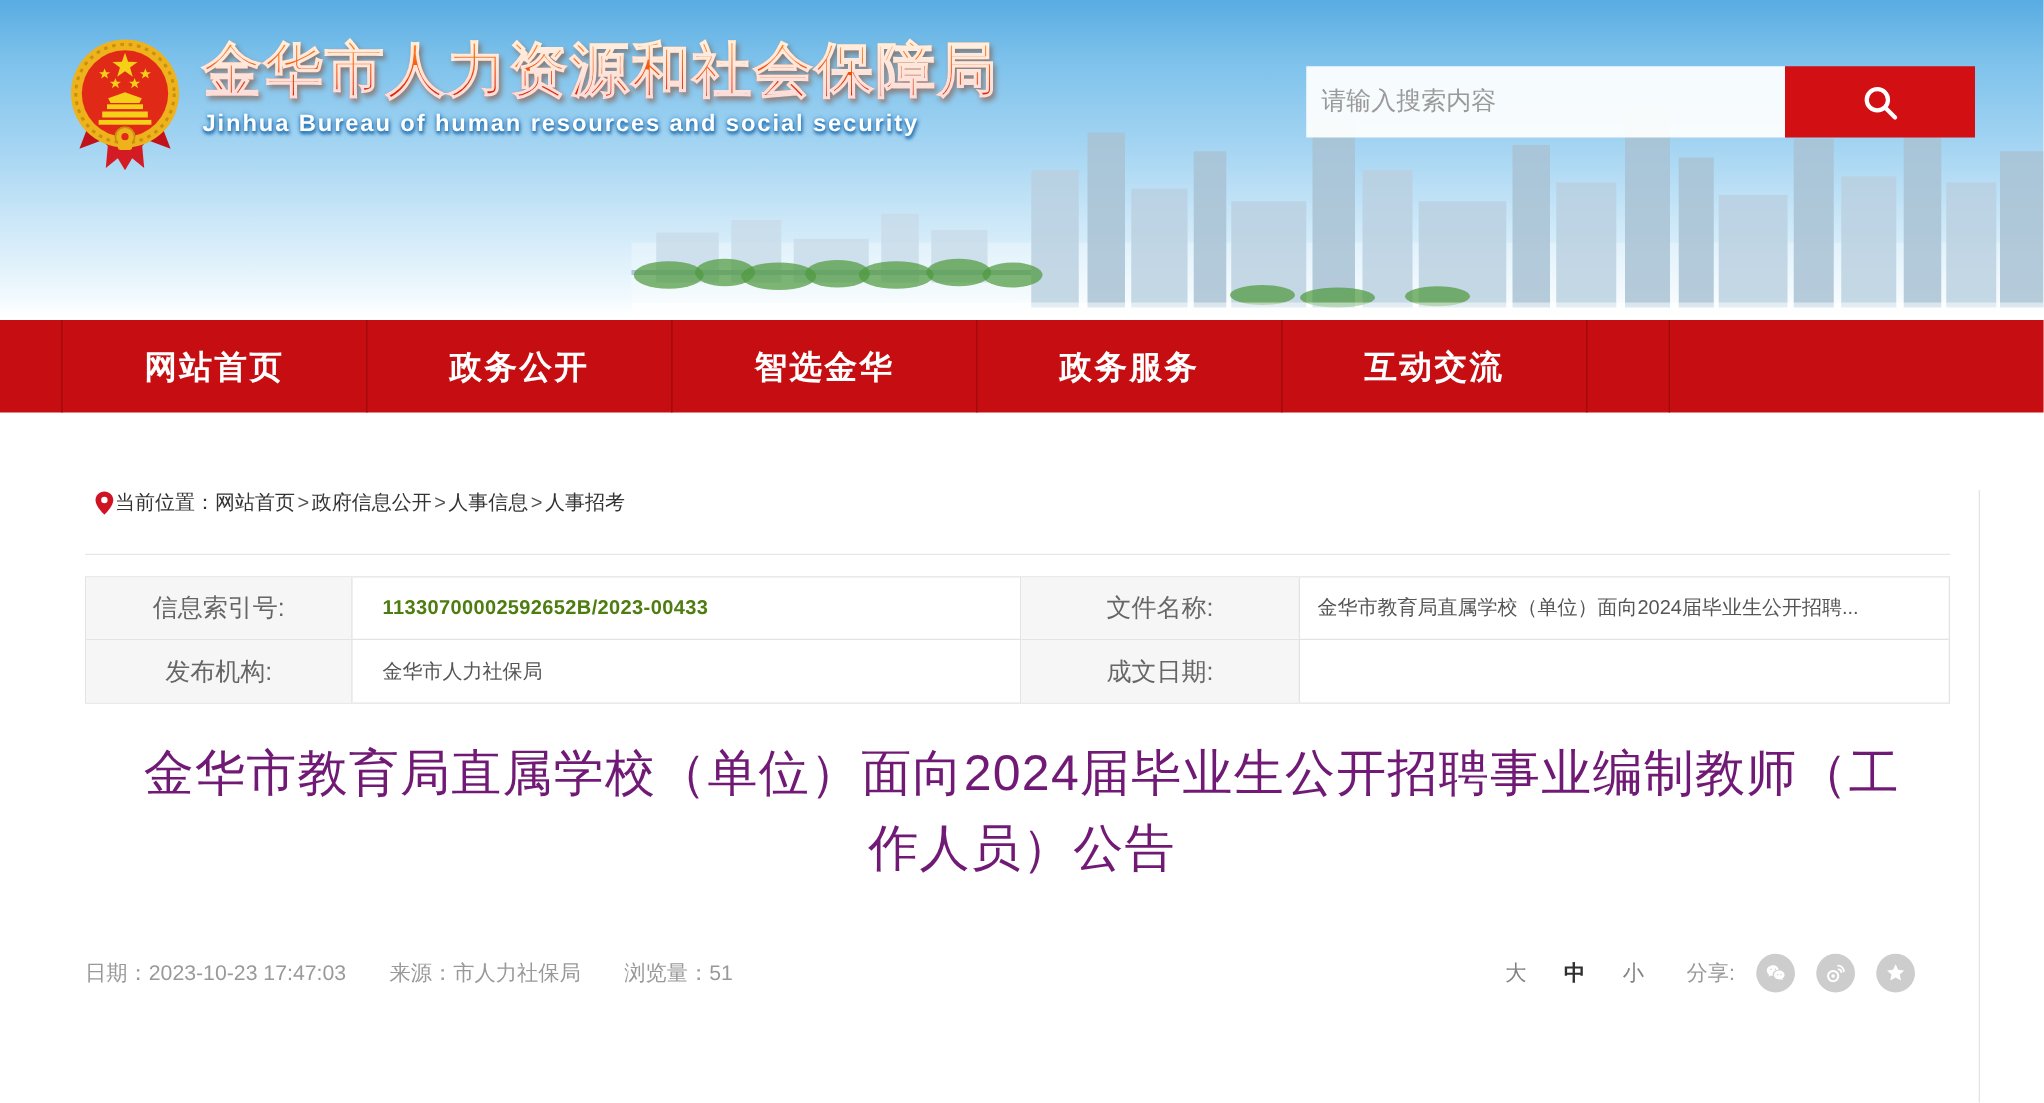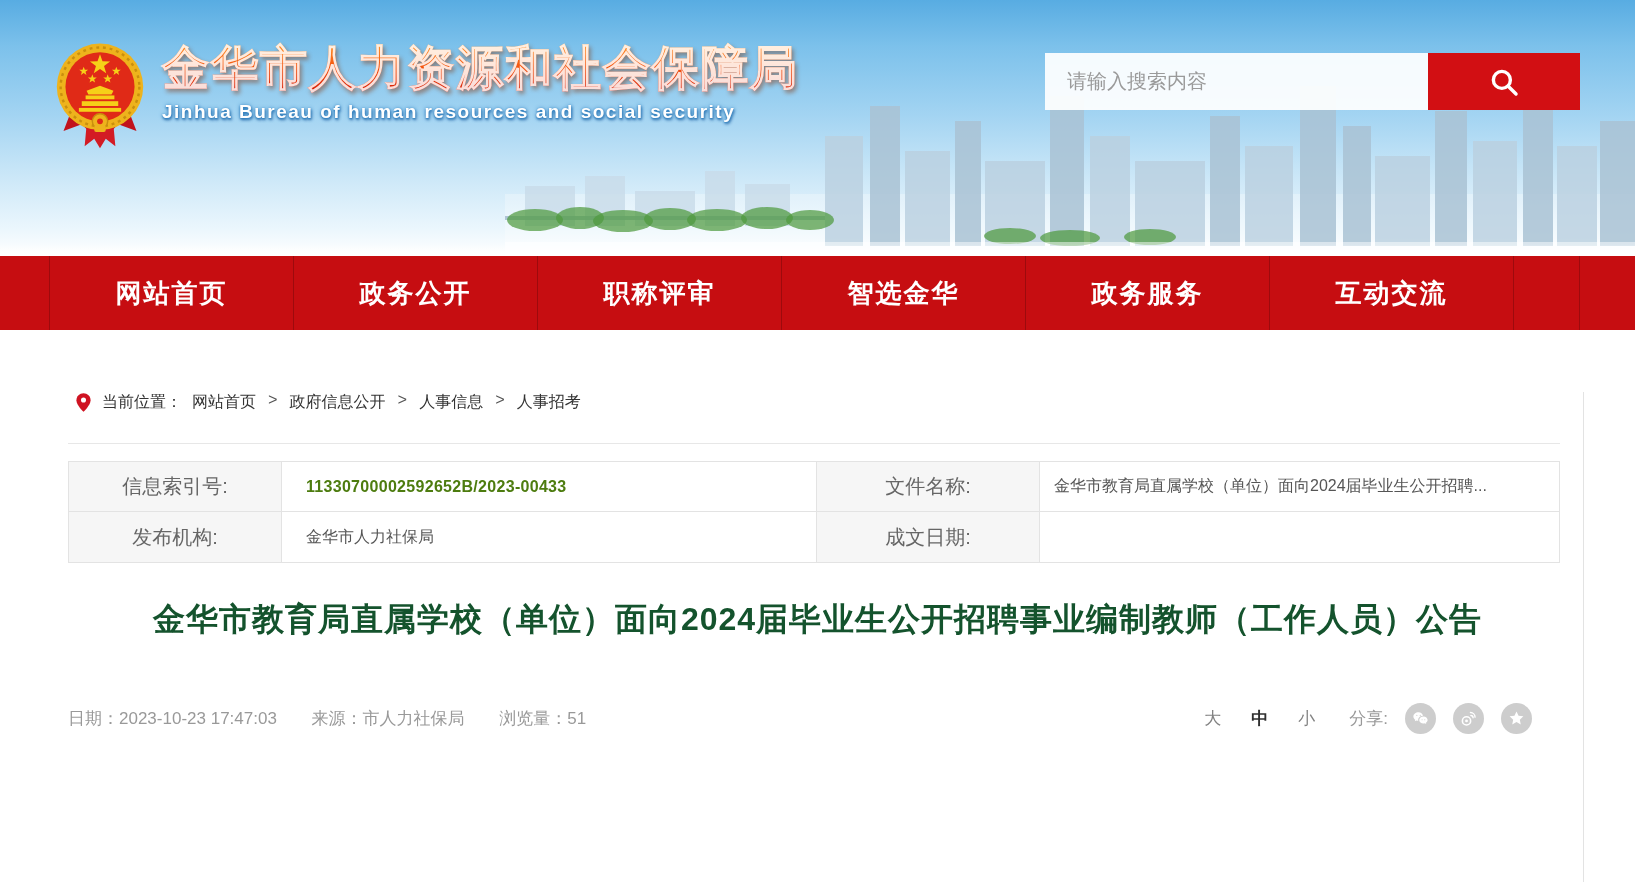--- a/index.html
+++ b/index.html
@@ -6,52 +6,52 @@
   html,body { width:1635px; height:882px; overflow:hidden; background:#fff;
     font-family:"Liberation Sans", sans-serif; }
   .page { position:relative; width:1635px; height:882px; background:#fff; }
 
   
   .site-header { position:relative; height:256px; overflow:hidden;
     background:linear-gradient(180deg,#58ace2 0%,#7cc1eb 18%,#a3d4f2 45%,#cde8f8 70%,#ecf7fd 90%,#ffffff 100%); }
   .skyline { position:absolute; right:0; bottom:0; width:1130px; height:190px; }
   .site-header::after { content:""; position:absolute; left:0; right:0; bottom:0; height:12px;
     background:linear-gradient(180deg,rgba(255,255,255,0),rgba(255,255,255,.85)); }
-  .brand { position:absolute; left:52px; top:36px; display:flex; align-items:flex-start; gap:14px; z-index:3; }
+  .brand { position:absolute; left:52px; top:24px; display:flex; align-items:flex-start; gap:14px; z-index:3; }
   .emblem { width:96px; height:116px; }
   .brand-text { padding-top:6px; }
   .site-title { font-size:47px; font-weight:bold; letter-spacing:2px; line-height:1.1;
     background:linear-gradient(180deg,#ff9a2e 0%,#f4540e 48%,#d21505 100%);
     -webkit-background-clip:text; background-clip:text; color:transparent;
     -webkit-text-stroke:1px rgba(255,255,255,.85);
     filter:drop-shadow(2px 3px 2px rgba(130,45,0,.45)); }
   .site-subtitle { margin-top:7px; font-size:19px; font-weight:bold; letter-spacing:1.5px; color:#fff;
     text-shadow:0 1px 2px #2f7fbe, 0 0 4px #3c8cc9, 1px 2px 3px rgba(40,100,160,.9); }
   .search { position:absolute; top:53px; right:55px; display:flex; z-index:3; }
-  .search-input { width:383px; height:57px; border:0; outline:none; padding:0 22px; font-size:20px;
+  .search-input { width:383px; height:57px; border:0; outline:none; padding:0 12px; font-size:20px;
     color:#0f766e; background:rgba(255,255,255,.92); font-family:"Liberation Sans",sans-serif; }
   .search-input::placeholder { color:#9a9a9a; }
   .search-btn { width:152px; height:57px; border:0; background:#d20f13; cursor:pointer;
     display:flex; align-items:center; justify-content:center; }
 
   
   .main-nav { display:flex; height:74px; background:#c60d11; }
   .main-nav > div { border-right:1px solid #9d0a0d; }
   .nav-sp0 { width:50px; }
   .nav-item { width:244px; display:flex; align-items:center; justify-content:center;
     color:#fff; font-size:26px; font-weight:bold; letter-spacing:2px; cursor:pointer; }
   .nav-sp1 { width:66px; }
   .nav-rest { flex:1; border-right:none !important; }
 
   
   .content { position:relative; }
   .v-rule { position:absolute; left:1583px; top:0; width:1px; height:552px; background:#e3e3e3; }
 
-  .breadcrumb { display:flex; gap:10px; margin:62px 0 0 75px;
-    font-size:16px; color:#333;font-family:Liberation Mono, monospace; }
+  .breadcrumb { display:flex; align-items:center; gap:0; margin:62px 0 0 75px;
+    font-size:16px; color:#333; }
   .crumb { color:#333; cursor:pointer; }
   .crumb-sep { color:#555; margin:0 2px; }
 
   .rule-top { margin:30px 0 0 68px; width:1492px; height:1px; background:#e7e7e7; }
 
   .tables { display:flex; margin:17px 0 0 68px; width:1492px; align-items:flex-start; }
   .tbl { border:1px solid #e3e3e3; }
   .tbl-left { width:749px; }
   .tbl-right { width:743px; border-left:none; }
   .trow { display:flex; height:50px; border-bottom:1px solid #e3e3e3; }
@@ -59,22 +59,22 @@
   .tcell-label { background:#f6f6f6; border-right:1px solid #e3e3e3; display:flex;
     align-items:center; justify-content:center; color:#666; font-size:20px; }
   .tbl-left .tcell-label { width:213px; }
   .tbl-right .tcell-label { width:223px; }
   .tcell-value { flex:1; display:flex; align-items:center; color:#555; font-size:16px;
     white-space:nowrap; overflow:hidden; }
   .tbl-left .tcell-value { padding-left:24px; }
   .tbl-right .tcell-value { padding-left:14px; }
   .num { color:#4d7c0f; font-weight:bold; letter-spacing:.3px; }
 
-  .article-title { margin:26px auto 0; max-width:1440px; text-align:center; font-size:32px;
-    font-weight:bold; color:#14532d; line-height:60px; letter-spacing:1px; }
+  .article-title { margin:26px auto 0; max-width:1440px; text-align:center; font-size:40px;
+    font-weight:normal; color:#701a75; line-height:60px; letter-spacing:1px; }
 
   .meta-row { margin:54px 68px 0 68px; width:1464px; display:flex; justify-content:space-between;
     align-items:center; font-size:17px; color:#999; }
   .meta-left span { display:inline-block; }
   .meta-group { margin-right:30px; }
   .meta-right { display:flex; align-items:center; }
   .fs-btn { color:#828282; margin-left:30px; cursor:pointer; font-size:17px; }
   .fs-btn.active { color:#2f2f2f; font-weight:bold; }
   .share-label { margin-left:34px; color:#999; }
   .share-circle { width:31px; height:31px; border-radius:50%; background:#cdcdcd; margin-left:17px;
@@ -171,21 +171,20 @@
             <path d="M15 15l5.5 5.5" stroke-linecap="round"></path>
         </svg>
       </button>
     </div>
   </header>
 
   <nav class="main-nav">
     <div class="nav-sp0"></div>
     <div class="nav-item">网站首页</div>
     <div class="nav-item">政务公开</div>
-    <div class="nav-item">职称评审</div>
     <div class="nav-item">智选金华</div>
     <div class="nav-item">政务服务</div>
     <div class="nav-item">互动交流</div>
     <div class="nav-sp1"></div>
     <div class="nav-rest"></div>
   </nav>
 
   <main class="content">
     <div class="v-rule"></div>
 

